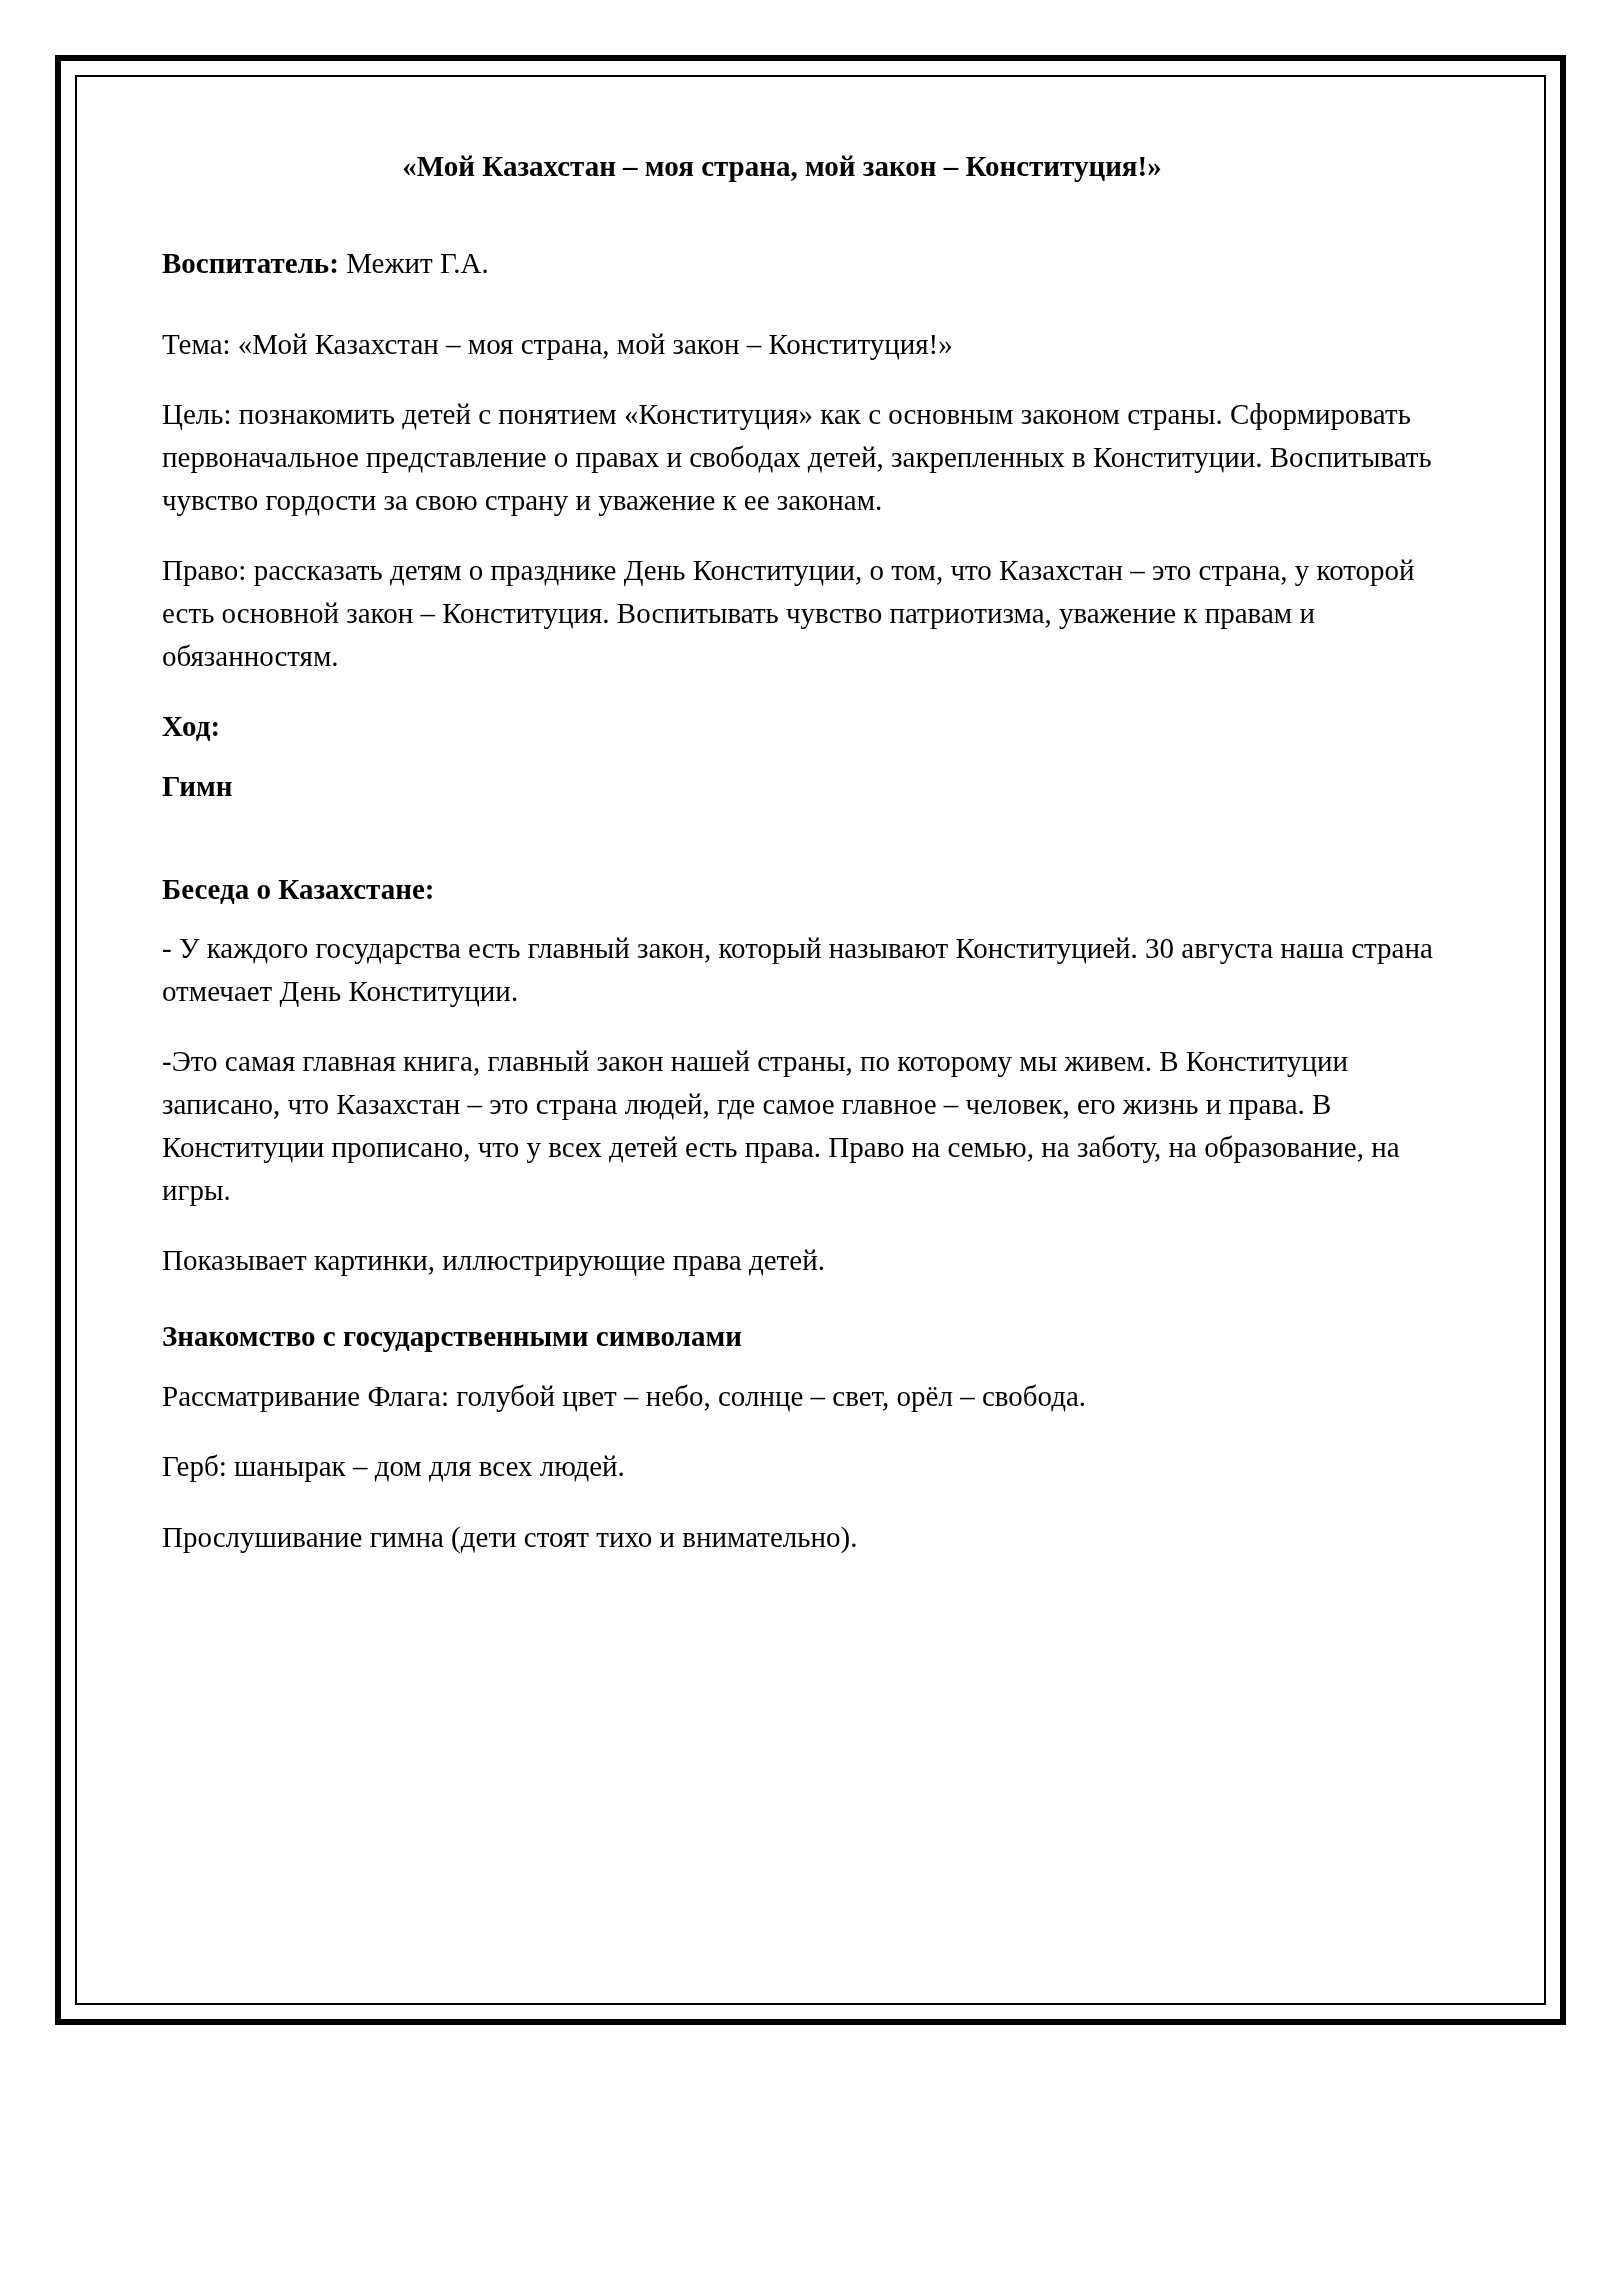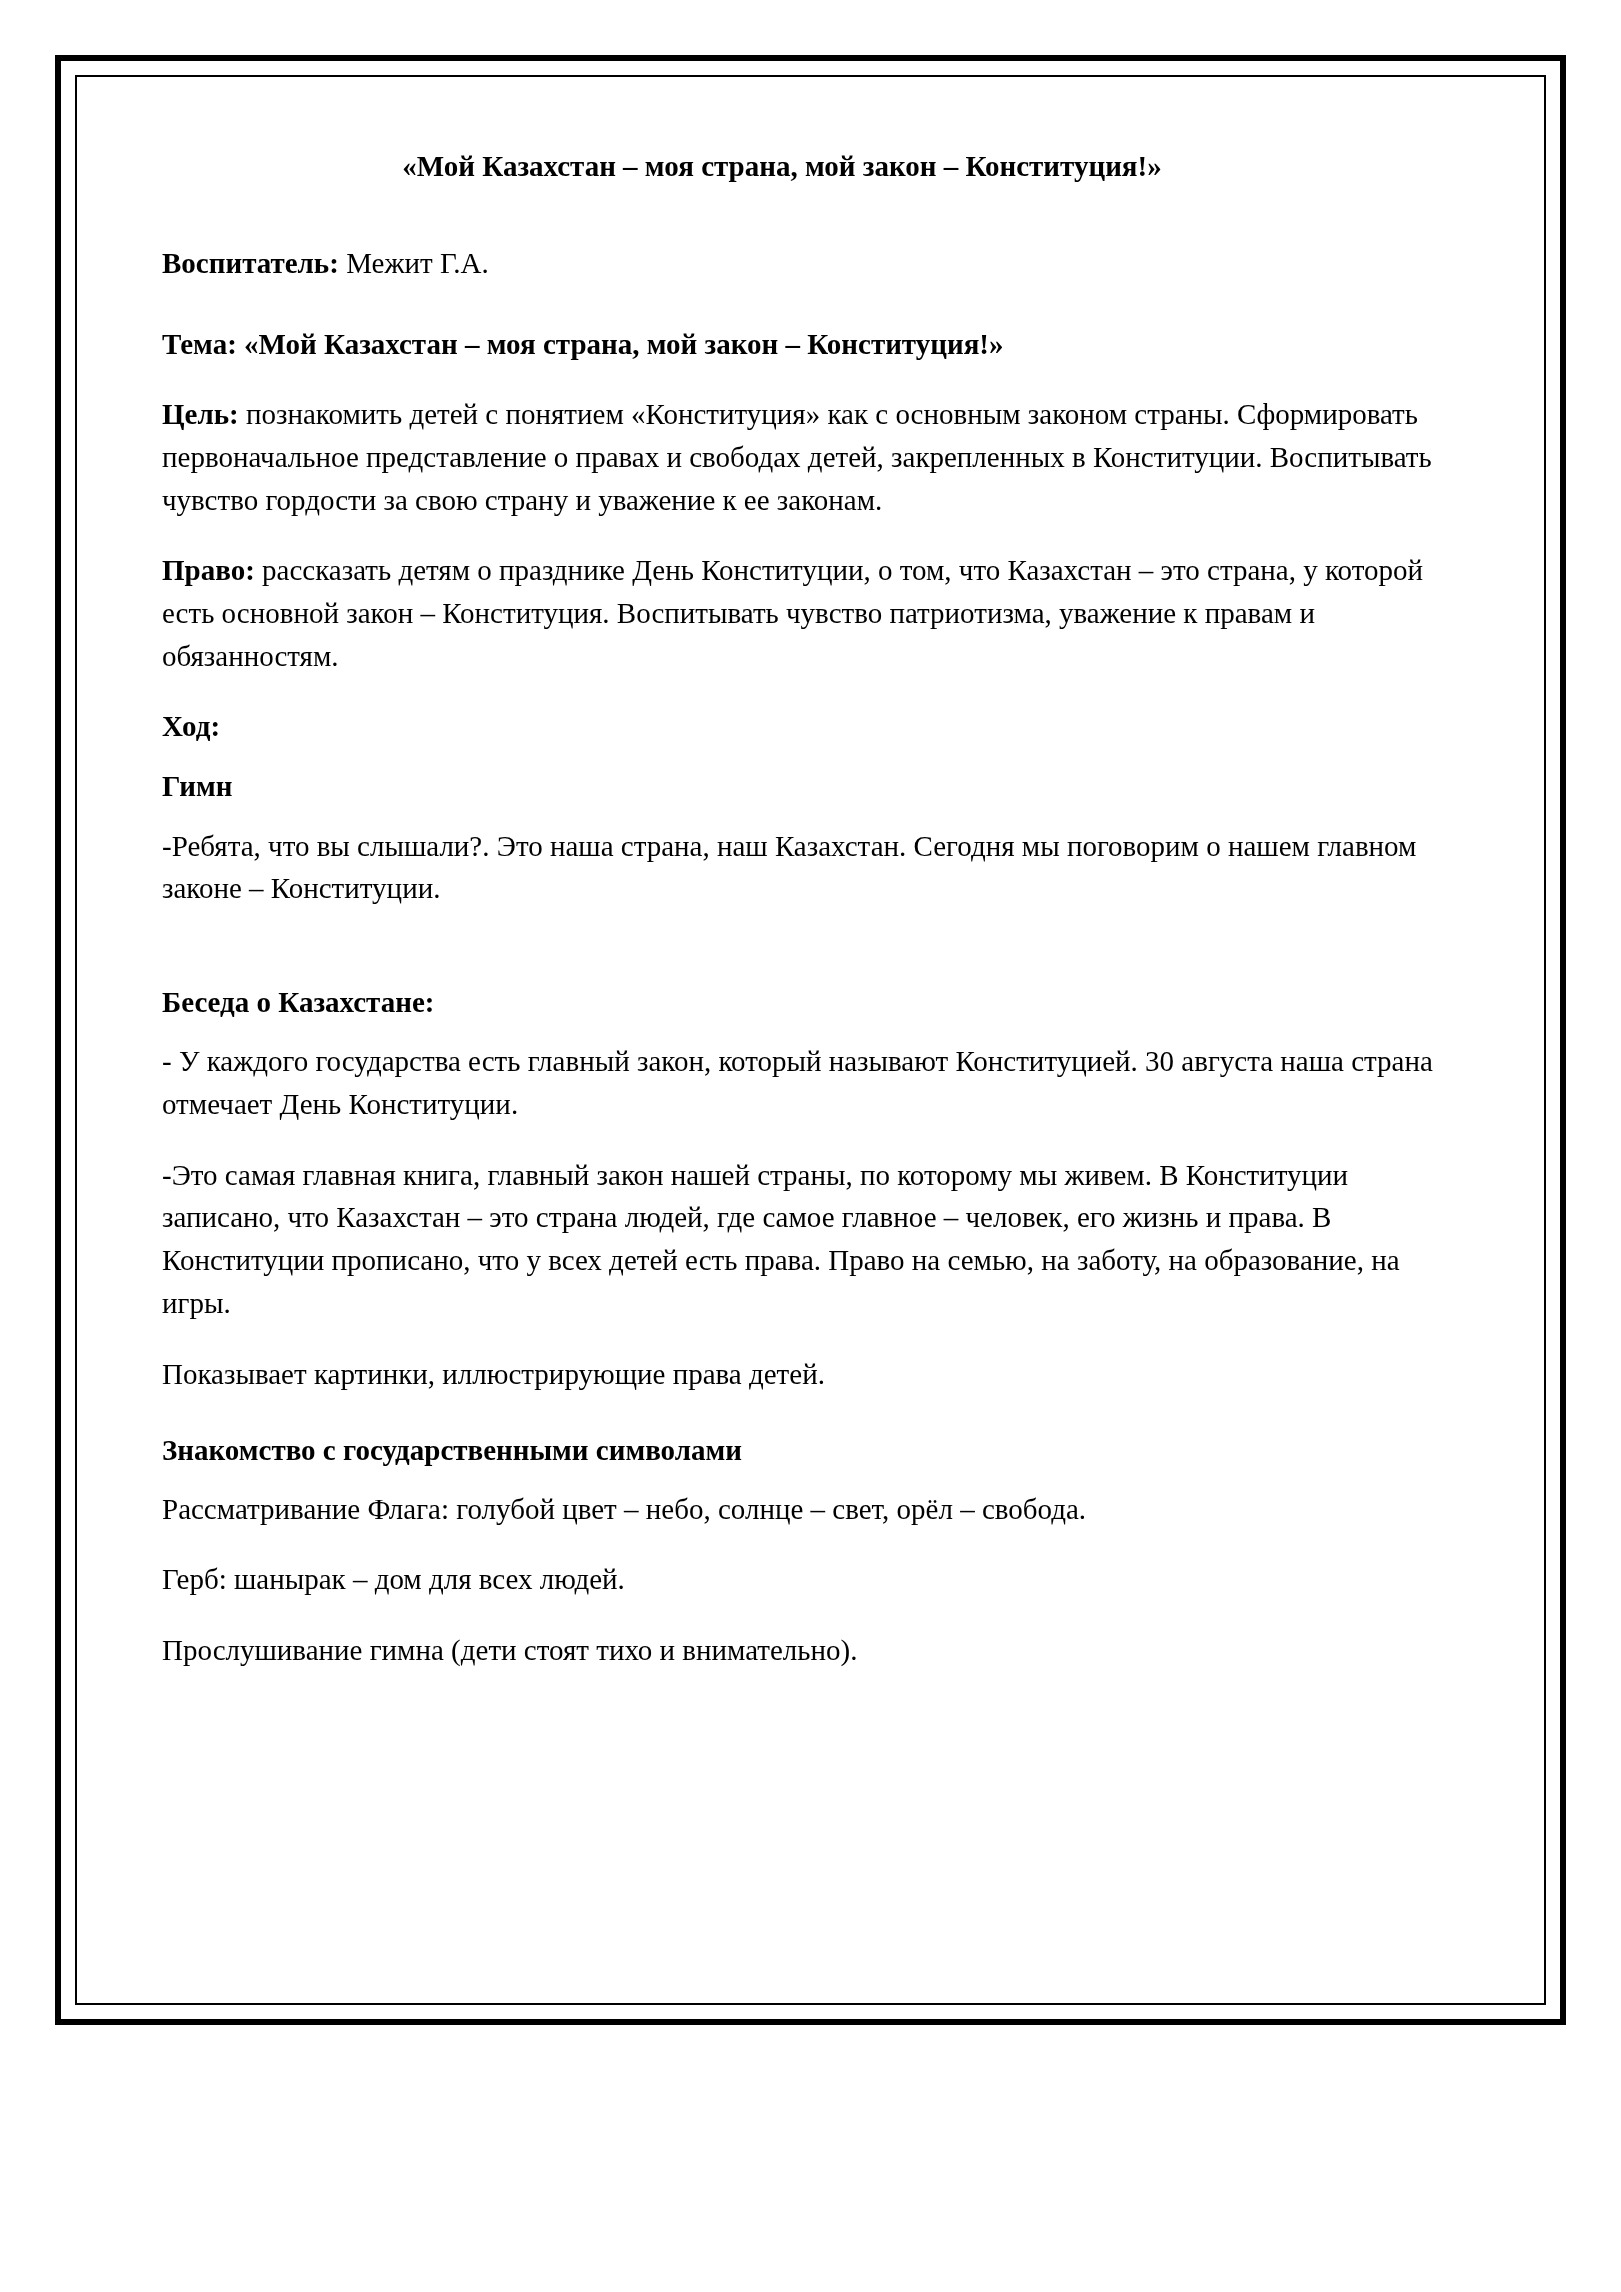--- a/index.html
+++ b/index.html
@@ -63,21 +63,21 @@
   .byline b {
     font-weight: bold;
   }
   p.para {
     font-size: 29px;
     line-height: 1.48;
     margin: 0 0 27.4px 0;
     text-align: left;
   }
   .lead {
-    font-weight: bold;
+    font-weight: normal;
   }
   .heading {
     font-size: 29px;
     font-weight: bold;
     line-height: 1.45;
     margin: 0 0 17.6px 0;
   }
   .heading-sp {
     margin-top: 33px;
   }
@@ -109,21 +109,20 @@
     </p>
 
     <p class="para">
       <span class="lead">Право:</span><span> рассказать детям о празднике День Конституции, о том, что Казахстан – это страна, у которой есть основной закон – Конституция. Воспитывать чувство патриотизма, уважение к правам и обязанностям.</span>
     </p>
 
     <h2 class="heading">Ход:</h2>
 
     <h2 class="heading">Гимн</h2>
 
-    <p class="para"> -Ребята, что вы слышали?. Это наша страна, наш Казахстан. Сегодня мы поговорим о нашем главном законе – Конституции.</p>
 
     <div class="spacer-md"></div>
 
     <h2 class="heading">Беседа о Казахстане:</h2>
 
     <p class="para">- У каждого государства есть главный закон, который называют Конституцией. 30 августа наша страна отмечает День Конституции.</p>
 
     <p class="para">-Это самая главная книга, главный закон нашей страны, по которому мы живем. В Конституции записано, что Казахстан – это страна людей, где самое главное – человек, его жизнь и права.  В Конституции прописано, что у всех детей есть права. Право на семью, на заботу, на образование, на игры.</p>
 
     <p class="para">Показывает картинки, иллюстрирующие права детей.</p>

